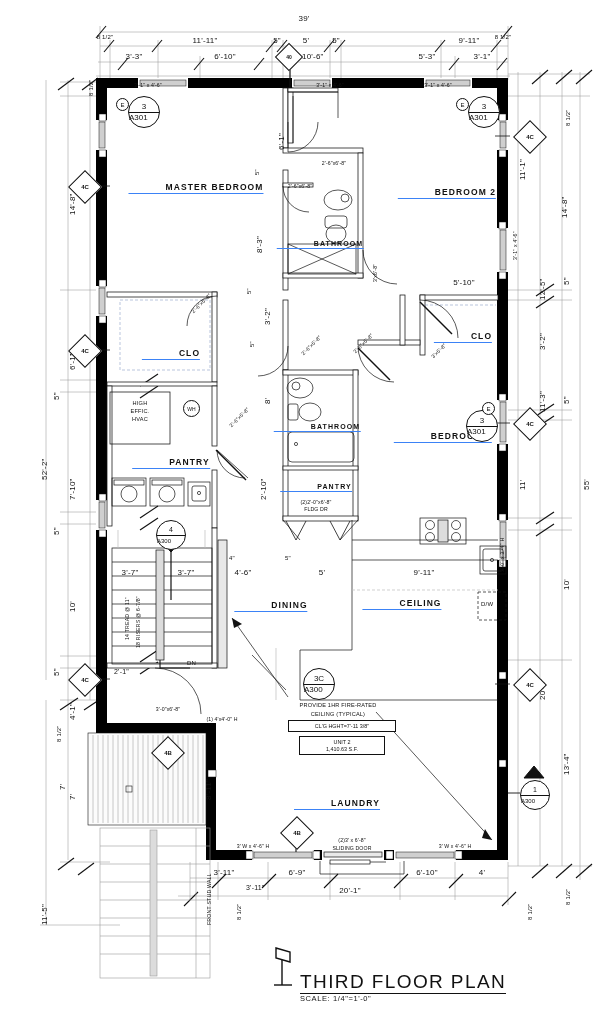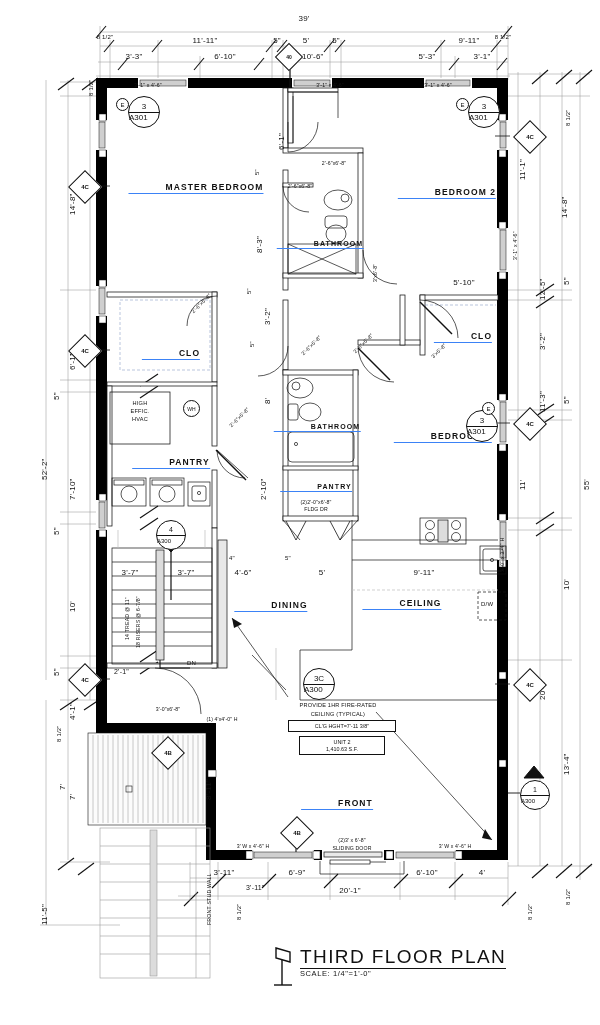--- a/index.html
+++ b/index.html
@@ -24,21 +24,21 @@
        background:#fff;display:flex;flex-direction:column;align-items:center;justify-content:center;}
   .mark-circ .top{font-size:8px;line-height:10px;}
   .mark-circ .bot{font-size:8px;line-height:10px;border-top:1.2px solid #111;width:100%;text-align:left;}
   .ecirc{position:absolute;width:11px;height:11px;border:1px solid #111;border-radius:50%;
        background:#fff;display:flex;align-items:center;justify-content:center;font-size:6px;}
   .wh{position:absolute;width:15px;height:15px;border:1px solid #111;border-radius:50%;
        background:#fff;display:flex;align-items:center;justify-content:center;font-size:5px;}
   .boxnote{position:absolute;border:1px solid #111;background:#fff;font-size:5.4px;
        padding:1.5px 3px;text-align:center;line-height:1.3;}
   #title{position:absolute;}
-  .t-main{font-size:19px;letter-spacing:1.4px;font-weight:500;}
+  .t-main{font-size:19px;letter-spacing:1.4px;font-weight:500;margin-top:25px;}
   .t-sub{font-size:7.5px;letter-spacing:.6px;}
   .t-rule{border-bottom:1.6px solid #111;}
 </style>
 </head>
 <body>
 
 <svg id="plan" viewBox="0 0 600 1025">
   <g stroke="#111" fill="none" stroke-width="0.7">
 
     <g stroke="#9a9a9a" stroke-width="0.55">
@@ -527,21 +527,21 @@
 <div class="lbl room ctr" style="left:447px;top:187px;text-align:center;">BEDROOM 2</div>
 <div class="lbl room ctr" style="left:443px;top:431px;">BEDROOM 3</div>
 <div class="lbl room ctr" style="left:320px;top:240px;font-size:7px;">BATHROOM</div>
 <div class="lbl room ctr" style="left:317px;top:423px;font-size:7px;">BATHROOM</div>
 <div class="lbl room ctr" style="left:171px;top:348px;">CLO</div>
 <div class="lbl room ctr" style="left:463px;top:331px;">CLO</div>
 <div class="lbl room ctr" style="left:171px;top:457px;">PANTRY</div>
 <div class="lbl room ctr" style="left:316px;top:483px;font-size:7px;">PANTRY</div>
 <div class="lbl room ctr" style="left:271px;top:600px;">DINING</div>
 <div class="lbl room ctr" style="left:402px;top:598px;">CEILING</div>
-<div class="lbl room ctr" style="left:337px;top:798px;">FRONT</div>
+<div class="lbl room ctr" style="left:337px;top:798px;">LAUNDRY</div>
 
 <div class="lbl ctr" style="left:140px;top:399px;font-size:5.6px;text-align:center;line-height:1.45;">
   <span>HIGH</span><br>
   <span>EFFIC.</span><br>
   <span>HVAC</span>
 </div>
 <div class="wh" style="left:183px;top:400px;">
     <span>WH</span>
   </div>
 <div class="lbl" style="left:481px;top:601px;font-size:6px;">D/W</div>

